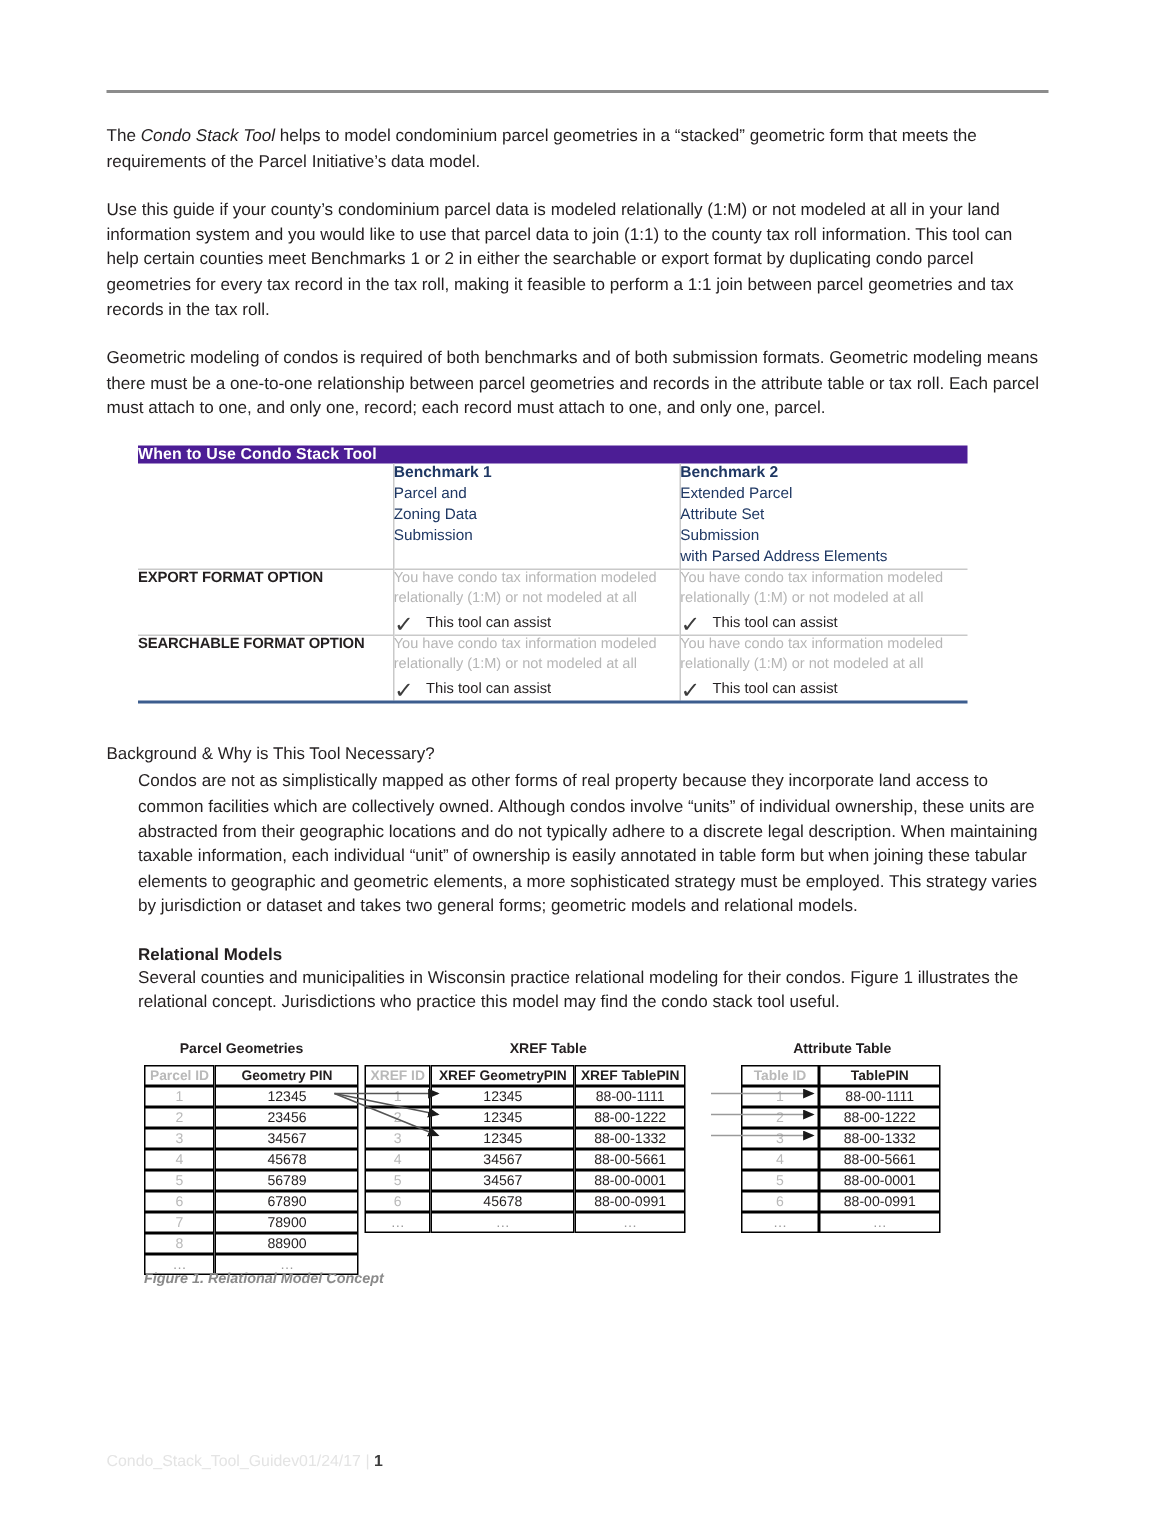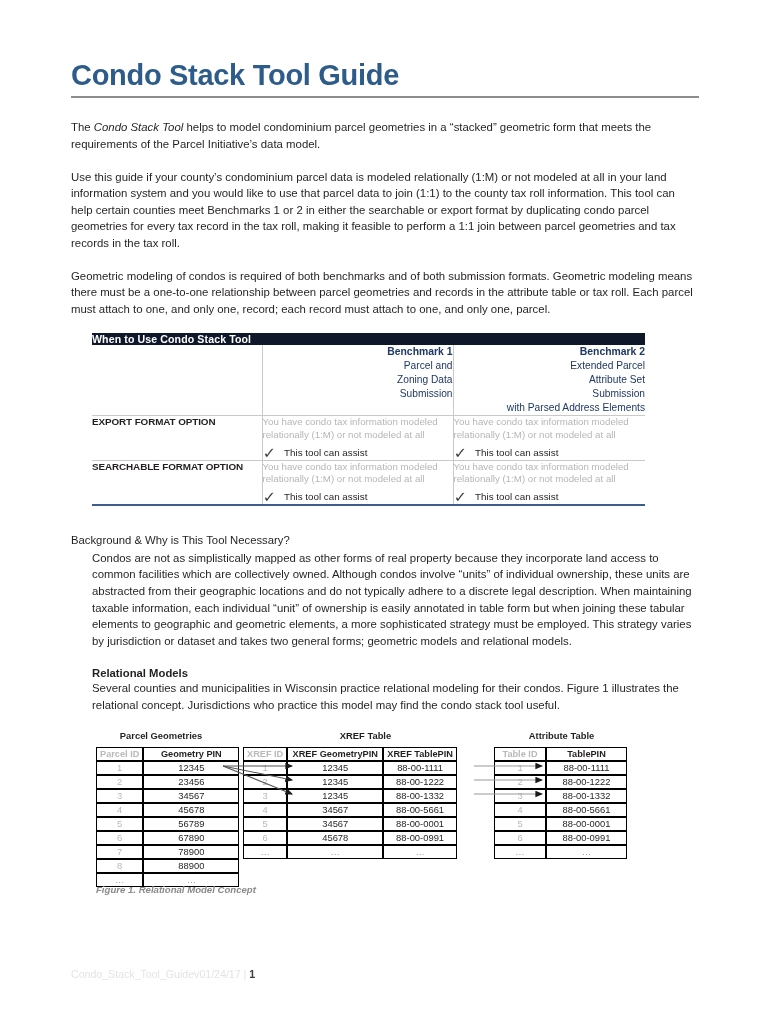--- a/index.html
+++ b/index.html
@@ -63,46 +63,46 @@
     margin-left: 21px;
   }
   table.cmp {
     border-collapse: collapse;
     width: 100%;
     table-layout: fixed;
   }
   table.cmp td, table.cmp th { vertical-align: top; padding: 0; }
 
   .cmp-banner {
-    background: #0f172a;
+    background: #4c1d95;
     color: #ffffff;
     font-size: 10.6px;
     font-weight: bold;
     padding: 4px 8px 4px 8px;
     letter-spacing: 0.1px;
   }
 
   .col-label { width: 170px; }
   .col-b1 { width: 191px; }
   .col-b2 { width: 192px; }
 
   .hdr-cell {
-    text-align: right;
+    text-align: left;
     padding: 5px 6px 6px 6px;
     font-size: 10.2px;
     line-height: 14px;
     color: #1f3864;
     border-left: 1px solid #c9c9c9;
   }
   .hdr-cell .bm {
     font-weight: bold;
     display: block;
     font-size: 10.4px;
   }
-  .hdr-cell .sub { display: block; padding-left: 32px; }
+  .hdr-cell .sub { display: block; }
   .hdr-blank { border-left: none; }
 
   tr.data-row > td {
     border-top: 1px solid #c9c9c9;
   }
   .rowlabel {
     font-size: 9.9px;
     font-weight: bold;
     color: #231f20;
     padding: 4px 6px 6px 0;
@@ -238,21 +238,20 @@
     color: #3c3c3c;
     font-weight: bold;
   }
 </style>
 </head>
 <body>
 
 <div class="page">
   <div class="content">
 
-    <h1 class="doc-title">Condo Stack Tool Guide</h1>
     <div class="title-rule"></div>
 
     <p class="body"><span>The </span><span class="ital">Condo Stack Tool</span><span> helps to model condominium parcel geometries in a “stacked” geometric form that meets the requirements of the Parcel Initiative’s data model.</span></p>
 
     <p class="body">Use this guide if your county’s condominium parcel data is modeled relationally (1:M) or not modeled at all in your land information system and you would like to use that parcel data to join (1:1) to the county tax roll information. This tool can help certain counties meet Benchmarks 1 or 2 in either the searchable or export format by duplicating condo parcel geometries for every tax record in the tax roll, making it feasible to perform a 1:1 join between parcel geometries and tax records in the tax roll.</p>
 
     <p class="body">Geometric modeling of condos is required of both benchmarks and of both submission formats. Geometric modeling means there must be a one-to-one relationship between parcel geometries and records in the attribute table or tax roll. Each parcel must attach to one, and only one, record; each record must attach to one, and only one, parcel.</p>
 
     <div class="table-wrap">
       <table class="cmp">

